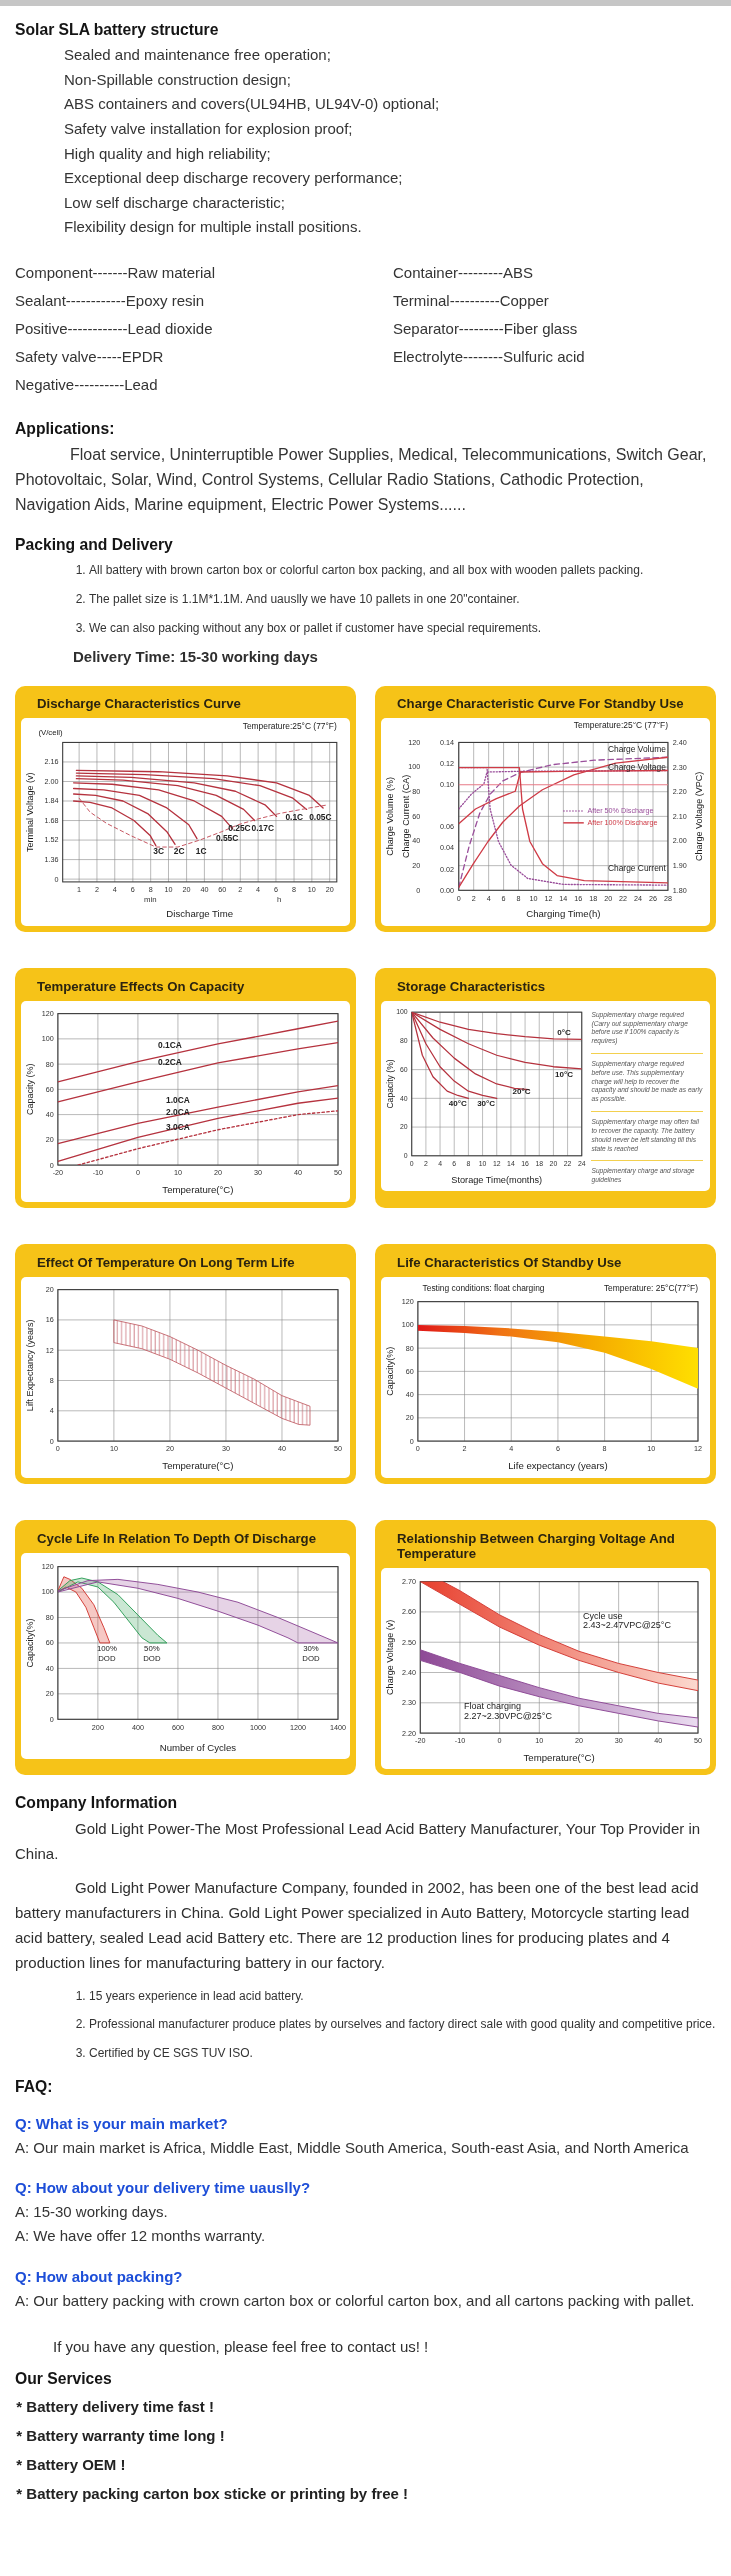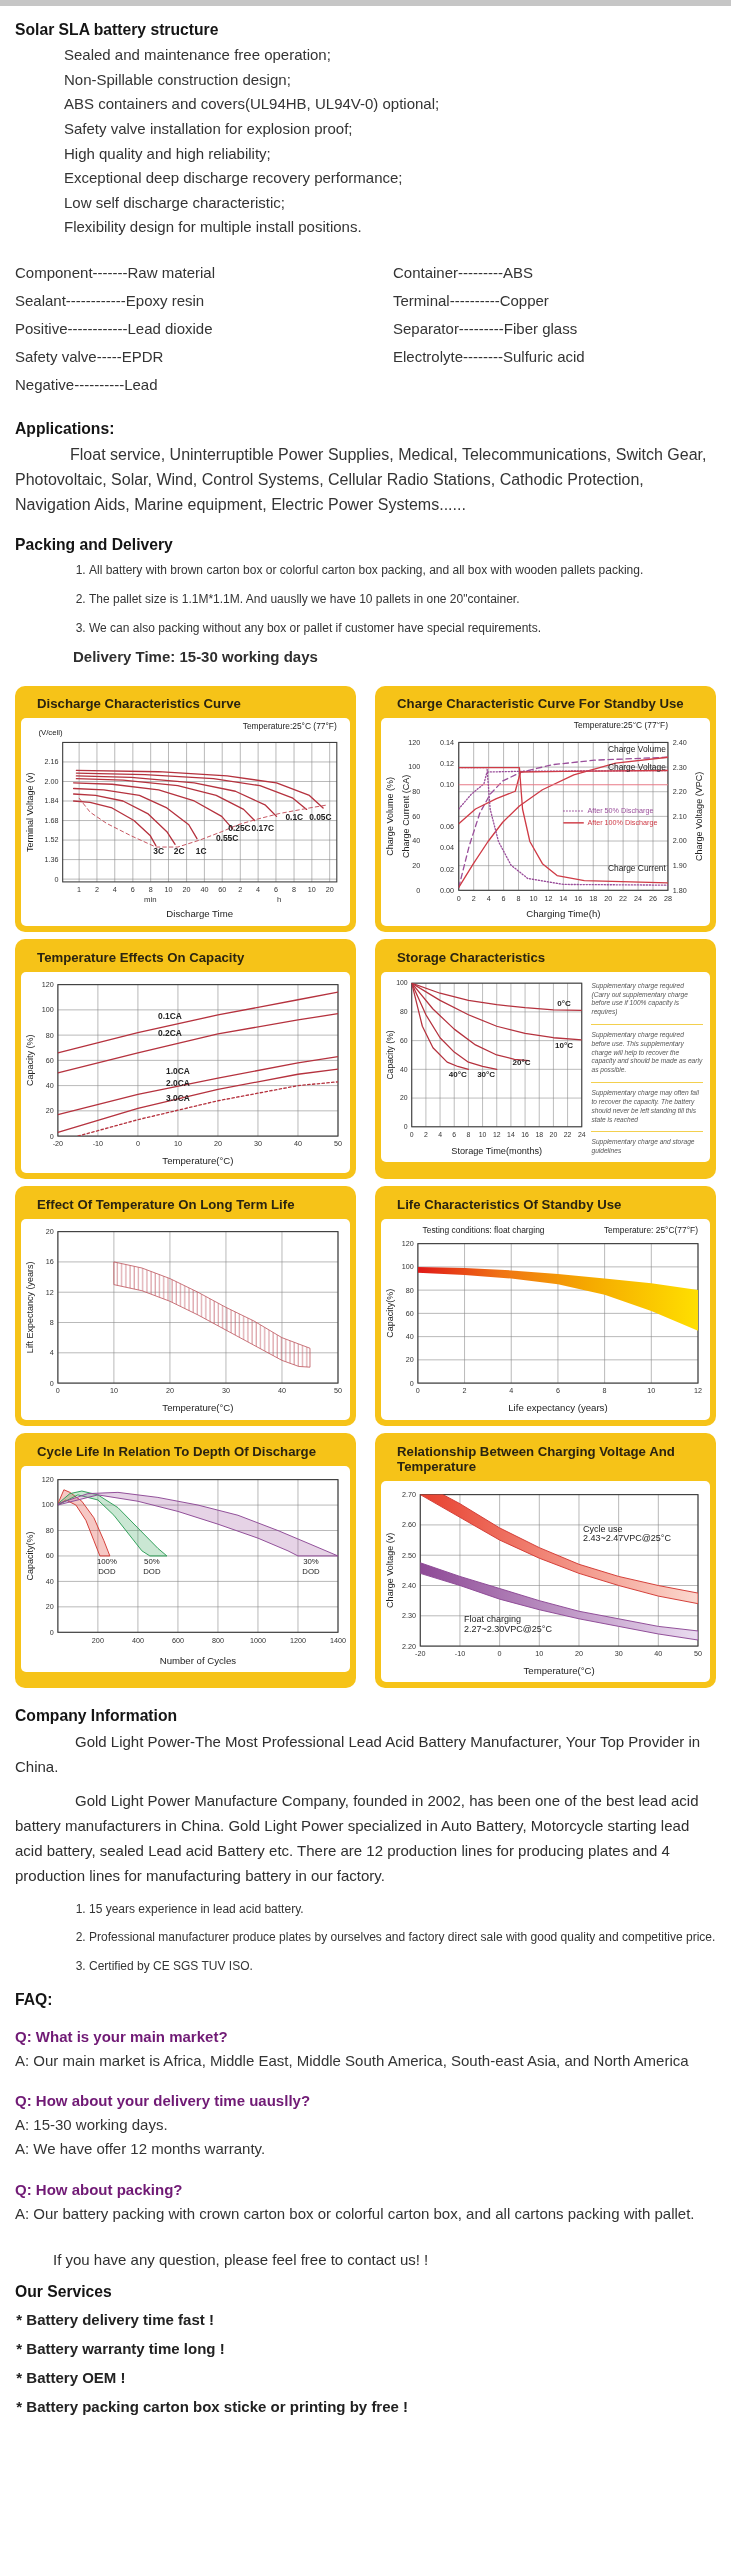--- a/index.html
+++ b/index.html
@@ -9,32 +9,32 @@
   .sec-title{font-size:15.7px;font-weight:bold;color:#151515;margin:11.3px 0 3.8px 0;}
   .body-text{font-size:15px;line-height:24.6px;color:#343434;}
   .feature-list{margin:1.3px 0 16.4px 49px;}
   .feature-item{font-size:15px;line-height:24.6px;color:#343434;}
   .spec-grid{display:grid;grid-template-columns:378px auto;margin:19px 0 21.4px 0;}
   .spec-item{font-size:15px;line-height:28px;color:#343434;}
   .apps-para{font-size:16px;line-height:25px;margin:2.5px 0 19px 0;text-indent:55px;}
   ol.num-list{margin:2.5px 0 0 0;padding-left:74px;}
   ol.num-list li{font-size:12px;line-height:25px;color:#343434;margin-bottom:3.8px;}
   .delivery-line{font-size:15px;line-height:25px;margin:1.3px 0 16.4px 58px;font-weight:bold;}
-  .charts-grid{display:grid;grid-template-columns:1fr 1fr;gap:7px 19px;margin:12.6px 0 19px 0;}
+  .charts-grid{display:grid;grid-template-columns:1fr 1fr;gap:36px 19px;margin:12.6px 0 19px 0;}
   .chart-card{background:#f6c318;border-radius:10px;padding:5px 5.7px 6.3px 5.7px;}
   .chart-head{font-size:13.2px;font-weight:bold;color:#2b2410;padding:5.7px 5px 7px 16.4px;}
   .chart-body{background:#fff;border-radius:5px;padding:3.8px 2.5px;}
   .chart-body.with-notes{display:flex;align-items:stretch;}
   .chart-body.with-notes svg{flex:0 0 63%;}
   .chart-notes{flex:1;padding:6.3px 5px 2.5px 3.8px;}
   .chart-note{font-size:6.6px;line-height:1.35;color:#555;font-style:italic;}
   .chart-note + .chart-note{border-top:1.3px solid #f3d04e;margin-top:6.3px;padding-top:6.3px;}
   svg{display:block;width:100%;height:auto;}
   .company-para{font-size:15px;line-height:25px;margin:3.8px 0 8.8px 0;text-indent:60px;}
-  .faq-q{font-size:15px;font-weight:bold;line-height:24px;margin-top:16.4px;color:#701a75;}
+  .faq-q{font-size:15px;font-weight:bold;line-height:24px;margin-top:16.4px;color:#1d4ed8;}
   .faq-a{font-size:15px;line-height:24px;color:#343434;}
   .contact-line{font-size:15px;line-height:25px;margin:21.4px 0 6.3px 38px;}
   .services-list{margin:2.5px 0 0 1.3px;}
   .service-item{font-size:15px;font-weight:bold;line-height:29px;color:#222;}
 </style>
 </head>
 <body>
 
 <div class="topbar"></div>
 

